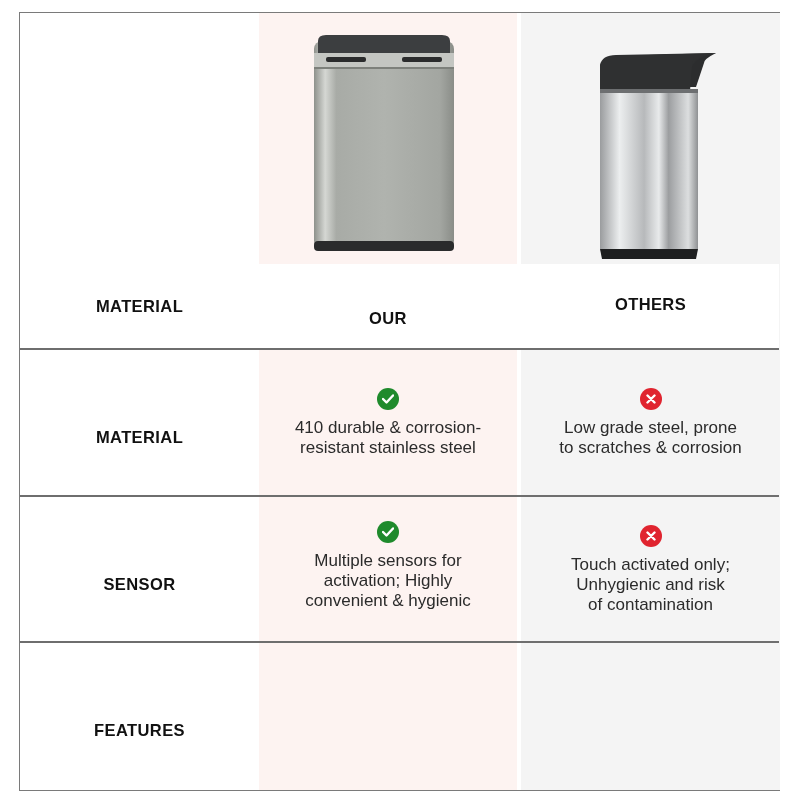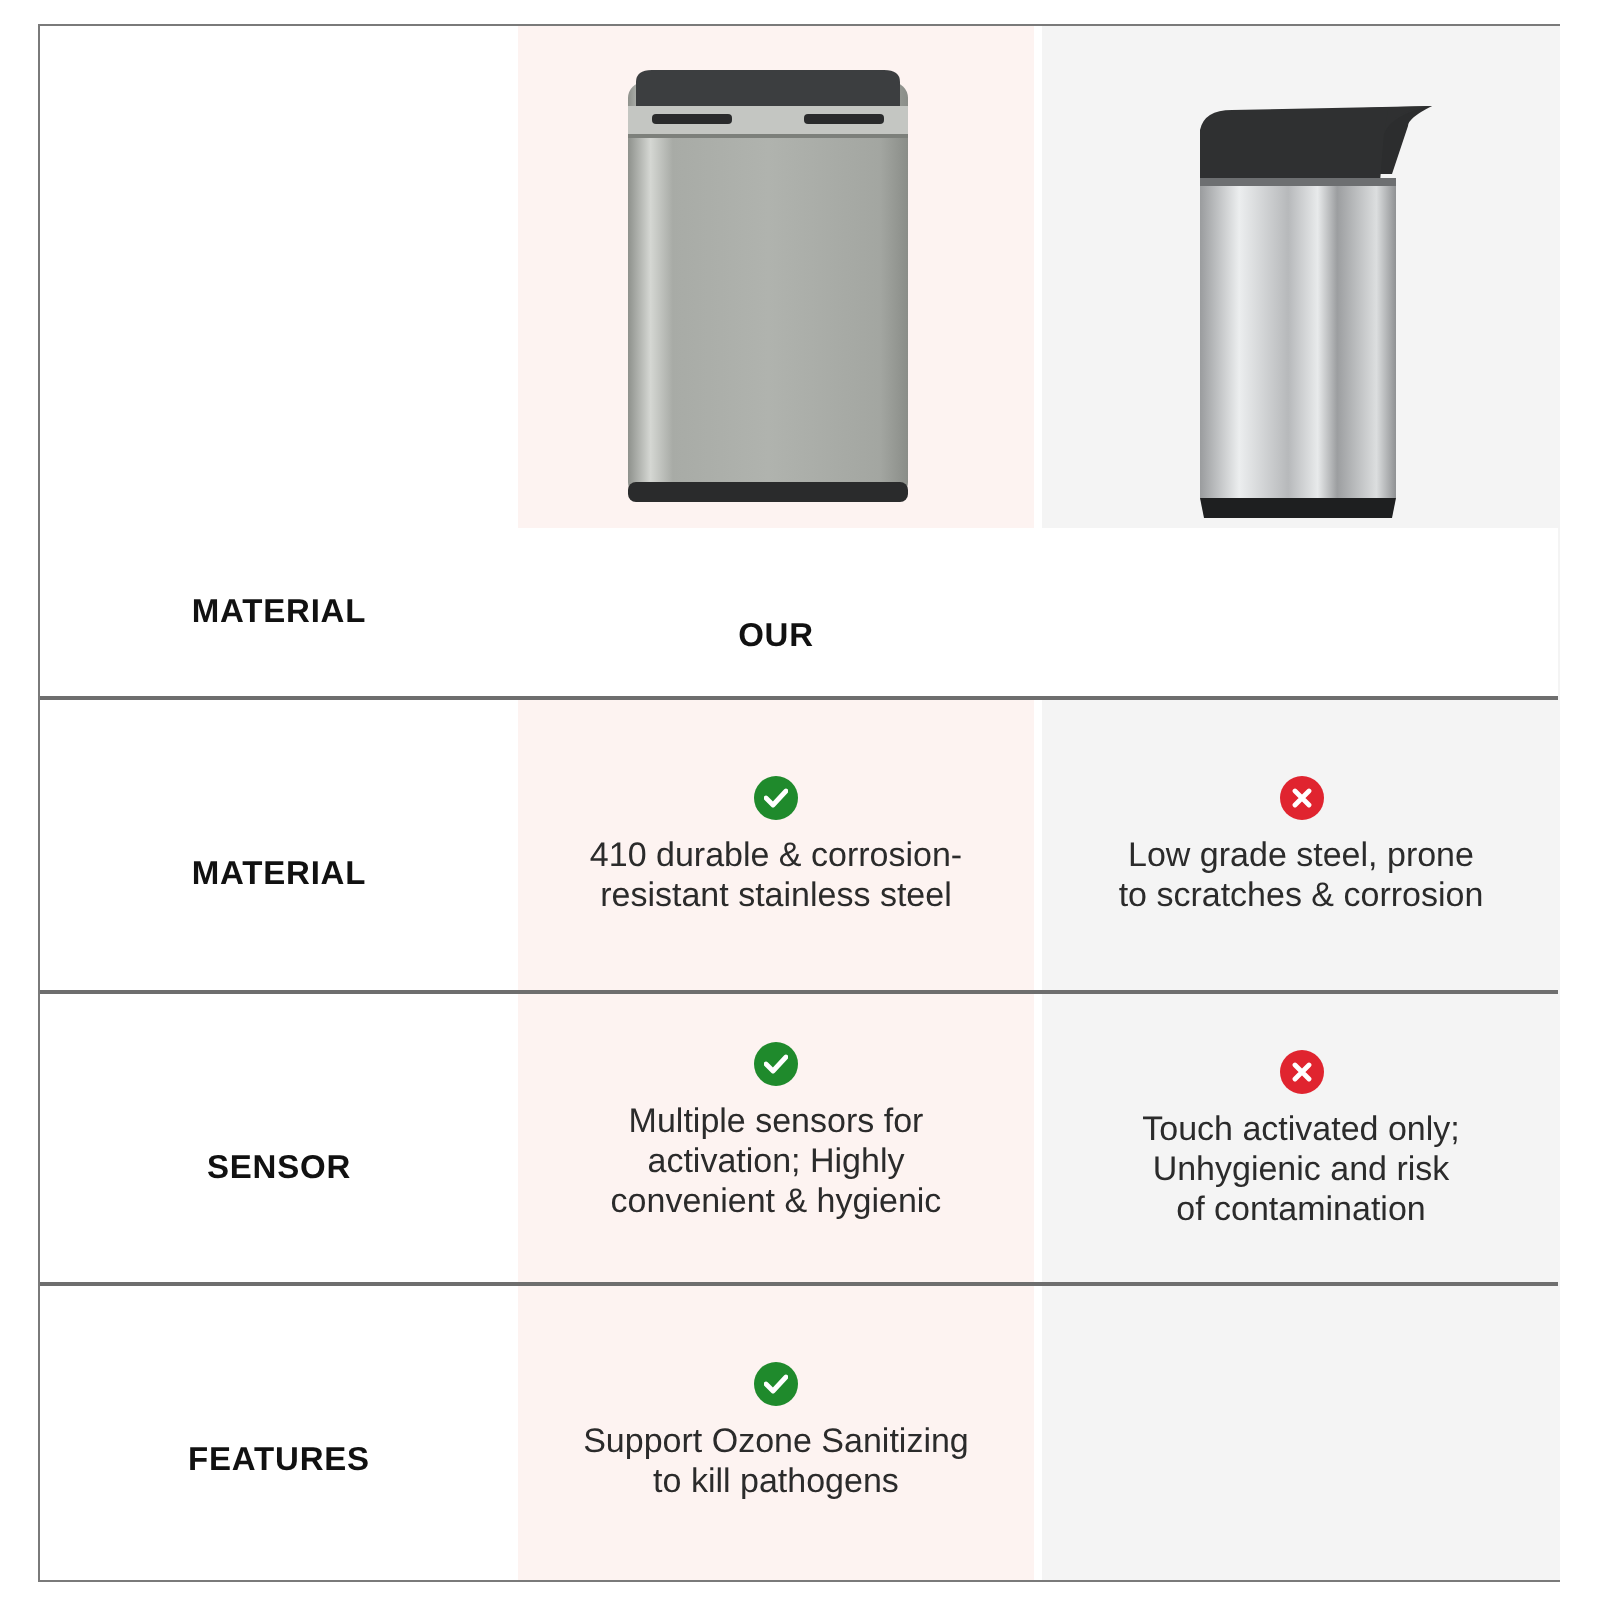--- a/index.html
+++ b/index.html
@@ -88,20 +88,23 @@
     <path d="M4 196 H102 L100 206 H6 Z" fill="#1e1f20"></path>
   </svg>
 
   <div class="header-label-band"></div>
   <div class="cell c1" style="top:251px;height:85px;">
     <span class="hdr">MATERIAL</span>
   </div>
   <div class="cell c2" style="top:265px;height:80px;">
     <span class="hdr">OUR</span>
   </div>
+  <div class="cell c3" style="top:251px;height:80px;">
+    <span class="hdr">OTHERS</span>
+  </div>
 
   <div class="divider" style="top:335px;"></div>
 
   <div class="cell c1" style="top:337px;height:146px;">
     <span class="feat">MATERIAL</span>
   </div>
   <div class="cell c2" style="top:337px;height:146px;">
     <span class="icon-check">
       <svg width="12" height="10" viewBox="0 0 12 10">
           <path d="M1 5 L4.5 8.5 L11 1.5" stroke="#fff" stroke-width="2.4" fill="none" stroke-linecap="round" stroke-linejoin="round"></path>
@@ -144,22 +147,13 @@
     <span class="desc" style="white-space:pre-line;">Touch activated only;
 Unhygienic and risk
 of contamination</span>
   </div>
 
   <div class="divider" style="top:628px;"></div>
 
   <div class="cell c1" style="top:630px;height:146px;">
     <span class="feat">FEATURES</span>
   </div>
-  <div class="cell c2" style="top:630px;height:146px;">
-    <span class="icon-check">
-      <svg width="12" height="10" viewBox="0 0 12 10">
-          <path d="M1 5 L4.5 8.5 L11 1.5" stroke="#fff" stroke-width="2.4" fill="none" stroke-linecap="round" stroke-linejoin="round"></path>
-        </svg>
-    </span>
-    <span class="desc" style="white-space:pre-line;">Support Ozone Sanitizing
-to kill pathogens</span>
-  </div>
 </div>
 
 </body></html>

